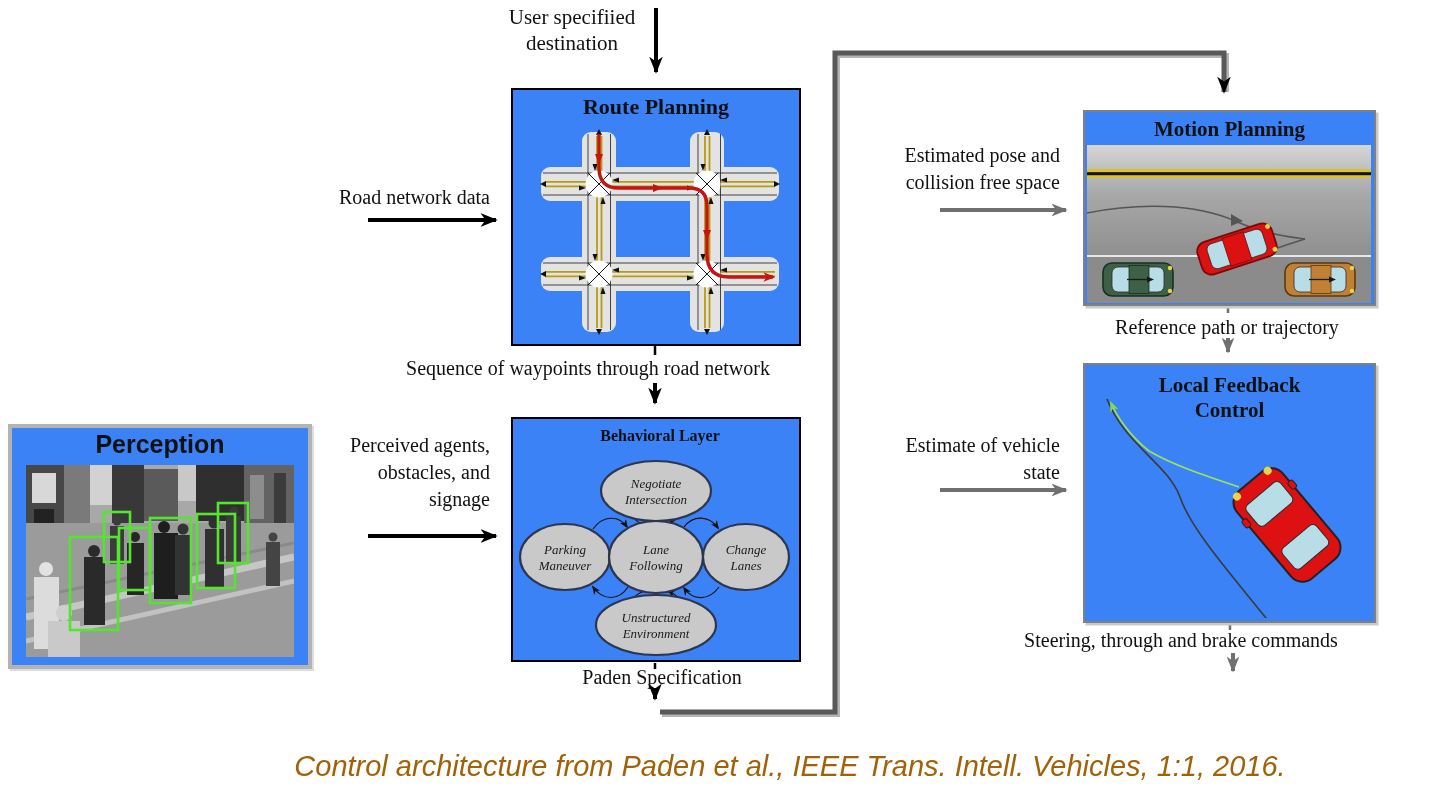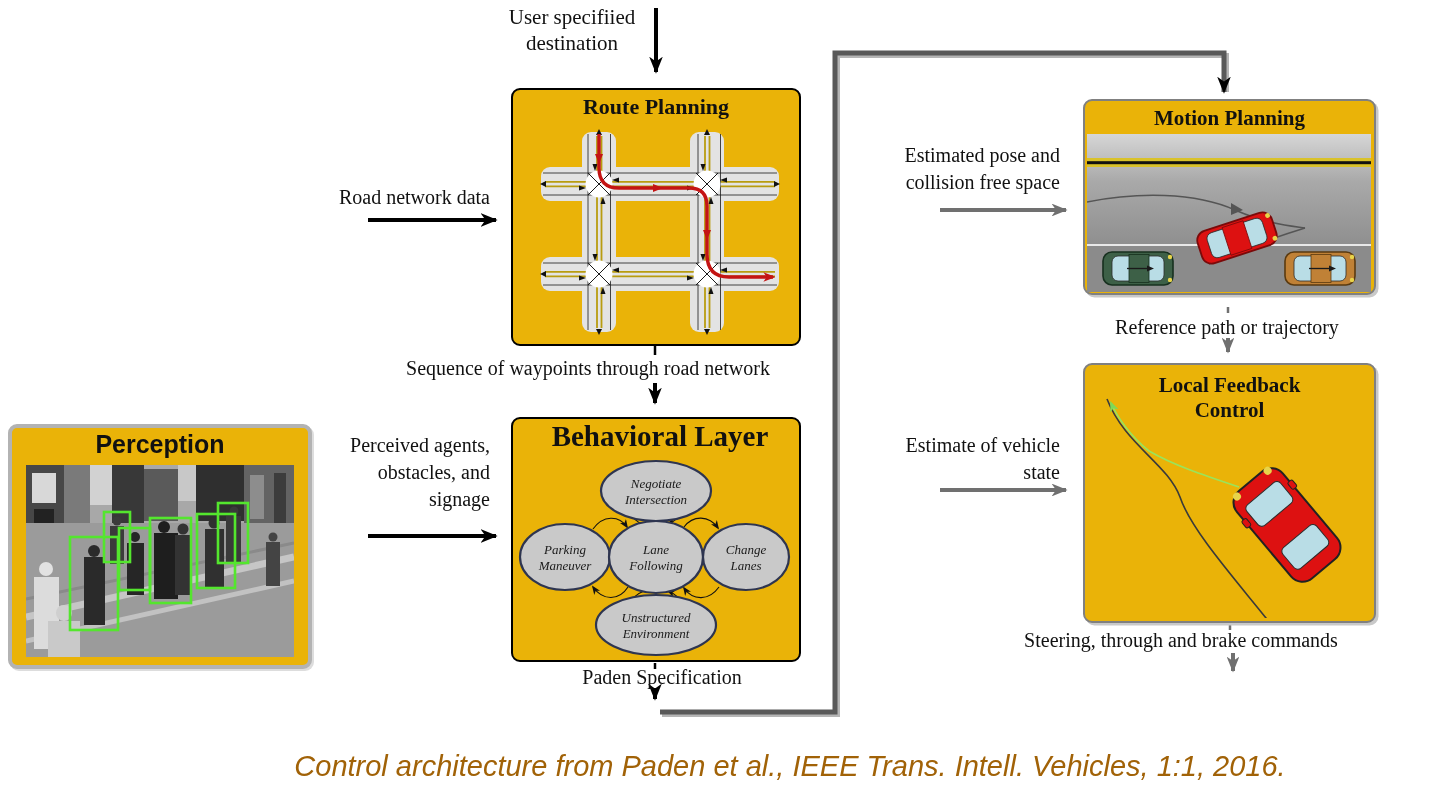--- a/index.html
+++ b/index.html
@@ -1,18 +1,18 @@
 <!DOCTYPE html>
 <html><head>
 <meta charset="utf-8">
 <style>
   html,body{margin:0;padding:0;background:#fff;}
   #page{position:relative;width:1437px;height:797px;background:#ffffff;overflow:hidden;
         font-family:"Liberation Serif","DejaVu Serif",serif;color:#111;}
-  .box{position:absolute;background:#eab308;box-sizing:border-box;border-radius:9px;}
+  .box{position:absolute;background:#3b82f6;box-sizing:border-box;}
   .box.black{border:2.5px solid #000;}
   .box.gray{border:2.5px solid #808080;box-shadow:2.5px 2.5px 0 #c9c9c9;}
   .box.lightgray{border:4px solid #b3b3b3;box-shadow:2px 2px 0 #ddd;}
   .boxtitle{position:absolute;left:0;right:0;top:4px;text-align:center;
             font-weight:bold;font-size:22px;line-height:26px;}
   .label{position:absolute;font-size:20px;line-height:27px;}
   .label.c{text-align:center;}
   .label.r{text-align:right;}
   #overlay{position:absolute;left:0;top:0;pointer-events:none;}
   .innersvg{position:absolute;}
@@ -116,21 +116,21 @@
           </marker>
       </defs>
       <path d="M78,8 L78,42 Q78,62 98,62 L168,62 Q186,62 186,80 L186,128 Q186,151 208,151 L252,151" fill="none" stroke="#c41414" stroke-width="3.4" marker-end="url(#ar)"></path>
       <path d="M74,28 L82,28 L78,38 Z" fill="#c41414"></path>
       <path d="M132,58 L132,66 L142,62 Z" fill="#c41414"></path>
       <path d="M182,104 L190,104 L186,114 Z" fill="#c41414"></path>
     </svg>
   </div>
 
   <div class="box black" style="left:511px;top:417px;width:290px;height:245px;">
-    <div class="boxtitle" style="font-size:29px;padding-left:8px;">Behavioral Layer</div>
+    <div class="boxtitle" style="font-size:16px;padding-left:8px;">Behavioral Layer</div>
     <svg class="innersvg" style="left:2px;top:34px;" width="282" height="206" viewBox="0 0 282 206">
       <defs>
         <marker id="sb" viewBox="0 0 10 8" refX="8" refY="4" markerWidth="9" markerHeight="7.2" orient="auto" markerUnits="userSpaceOnUse">
             <path d="M0,0 L10,4 L0,8 L2.8,4 Z" fill="#111"></path>
           </marker>
       </defs>
 
       <g class="arc" marker-end="url(#sb)">
         <path d="M129,72 C114,66 112,54 124,46"></path>
         <path d="M157,45 C170,53 168,65 153,71"></path>
@@ -220,21 +220,21 @@
         <rect x="44" y="72" width="48" height="93"></rect>
         <rect x="78" y="47" width="26" height="50"></rect>
         <rect x="93" y="63" width="31" height="62"></rect>
         <rect x="124" y="53" width="41" height="85"></rect>
         <rect x="171" y="49" width="38" height="74"></rect>
         <rect x="192" y="38" width="30" height="60"></rect>
       </g>
     </svg>
   </div>
 
-  <div class="box gray" style="left:1083px;top:99px;width:293px;height:196px;">
+  <div class="box gray" style="left:1083px;top:110px;width:293px;height:196px;">
     <div class="boxtitle" style="font-size:21px;">Motion Planning</div>
     <svg class="innersvg" style="left:2px;top:33px;" width="284" height="158" viewBox="0 0 284 158">
       <defs>
         <linearGradient id="mg" x1="0" y1="0" x2="0" y2="1">
           <stop offset="0" stop-color="#d6d6d6"></stop>
             <stop offset="0.3" stop-color="#a9a9a9"></stop>
           <stop offset="0.7" stop-color="#8f8f8f"></stop>
             <stop offset="1" stop-color="#949494"></stop>
         </linearGradient>
       </defs>

